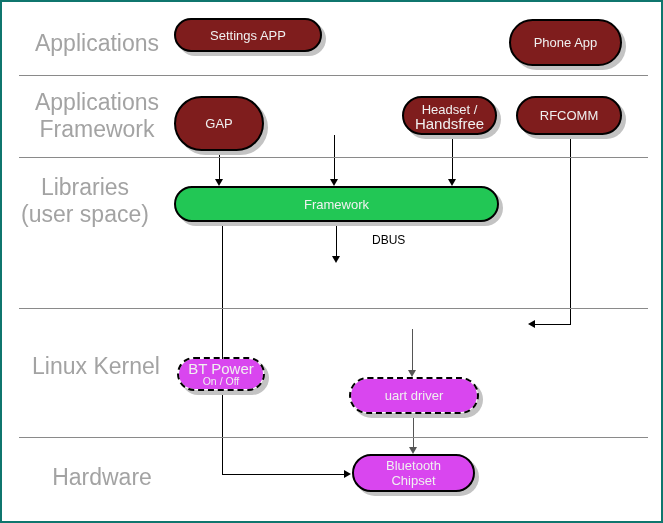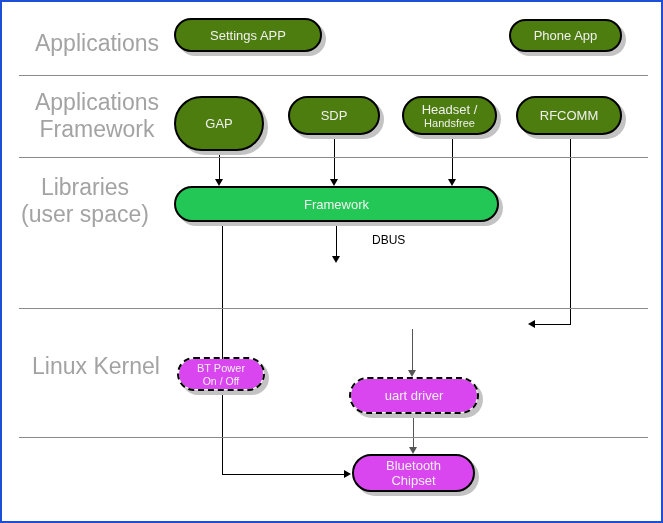--- a/index.html
+++ b/index.html
@@ -1,48 +1,48 @@
 <!DOCTYPE html>
 <html><head>
 <meta charset="utf-8">
 <style>
   body { margin:0; background:#fff; }
   .canvas {
     position:relative; width:663px; height:523px; background:#ffffff;
-    border:2px solid #1d4ed8; box-sizing:border-box;
+    border:2px solid #0f766e; box-sizing:border-box;
     font-family:"Liberation Sans", sans-serif; overflow:hidden;
   }
   
   .sep { position:absolute; left:17px; width:629px; height:1px; background:#8a8a8a; z-index:6; }
   #sep1{top:73px} #sep2{top:155px} #sep3{top:306px} #sep4{top:435px}
 
   
   .layer-label { position:absolute; color:#a3a3a3; font-size:23px; line-height:27px; text-align:center; z-index:1; }
   #lbl-apps   {left:20px; top:28px;  width:150px}
   #lbl-appfw  {left:20px; top:87px;  width:150px}
   #lbl-libs   {left:8px;  top:172px; width:150px}
   #lbl-kernel {left:14px; top:351px; width:160px}
   #lbl-hw     {left:25px; top:462px; width:150px}
 
   
   .pill {
     position:absolute; box-sizing:border-box; border:2px solid #000; border-radius:40px;
     box-shadow:4px 4px 0 #c3c3c3; display:flex; flex-direction:column; align-items:center;
     justify-content:center; z-index:3; text-align:center;
   }
-  .blue  { background:#4d7c0f; color:#f0f0f0; }
+  .blue  { background:#7f1d1d; color:#f0f0f0; }
   .green { background:#22c755; color:#f2f2f2; }
   .red   { background:#d946ef; color:#f0f0f0; }
   .dashed{ border-style:dashed; background-clip:padding-box; }
   .t13 { font-size:13px; line-height:15px; }
-  .t11 { font-size:11px; line-height:13px; }
+  .t11 { font-size:15px; line-height:13px; }
   .t10 { font-size:10.5px; line-height:12px; }
 
   #n-settings  {left:172px; top:16px;  width:148px; height:34px}
-  #n-phone     {left:507px; top:17px;  width:113px; height:33px}
+  #n-phone     {left:507px; top:17px;  width:113px; height:47px}
   #n-gap       {left:172px; top:94px;  width:90px;  height:55px}
   #n-sdp       {left:286px; top:94px;  width:92px;  height:39px}
   #n-headset   {left:400px; top:94px;  width:95px;  height:39px}
   #n-rfcomm    {left:514px; top:94px;  width:106px; height:39px}
   #n-framework {left:172px; top:184px; width:325px; height:36px}
   #n-bluez     {left:283px; top:261px; width:253px; height:66px}
   #n-btpower   {left:175px; top:355px; width:88px;  height:34px}
   #n-uart      {left:347px; top:375px; width:130px; height:37px}
   #n-chipset   {left:350px; top:452px; width:123px; height:38px}
 
@@ -98,20 +98,23 @@
     <div>Applications</div>
     <div>Framework</div>
   </div>
   <div class="layer-label" id="lbl-libs">
     <div>Libraries</div>
     <div>(user space)</div>
   </div>
   <div class="layer-label" id="lbl-kernel">
     <div>Linux Kernel</div>
   </div>
+  <div class="layer-label" id="lbl-hw">
+    <div>Hardware</div>
+  </div>
 
   <div class="vline" id="l-gap"></div>
   <div class="ah-down" id="a-gap"></div>
 
   <div class="vline" id="l-sdp"></div>
   <div class="ah-down" id="a-sdp"></div>
 
   <div class="vline" id="l-headset"></div>
   <div class="ah-down" id="a-headset"></div>
 
@@ -136,23 +139,20 @@
   <div class="pill blue" id="n-settings">
     <span class="t13">Settings APP</span>
   </div>
   <div class="pill blue" id="n-phone">
     <span class="t13">Phone App</span>
   </div>
 
   <div class="pill blue" id="n-gap">
     <span class="t13">GAP</span>
   </div>
-  <div class="pill blue" id="n-sdp">
-    <span class="t13">SDP</span>
-  </div>
   <div class="pill blue" id="n-headset">
     <span class="t13">Headset /</span>
     <span class="t11">Handsfree</span>
   </div>
   <div class="pill blue" id="n-rfcomm">
     <span class="t13">RFCOMM</span>
   </div>
 
   <div class="pill green" id="n-framework">
     <span class="t13">Framework</span>

